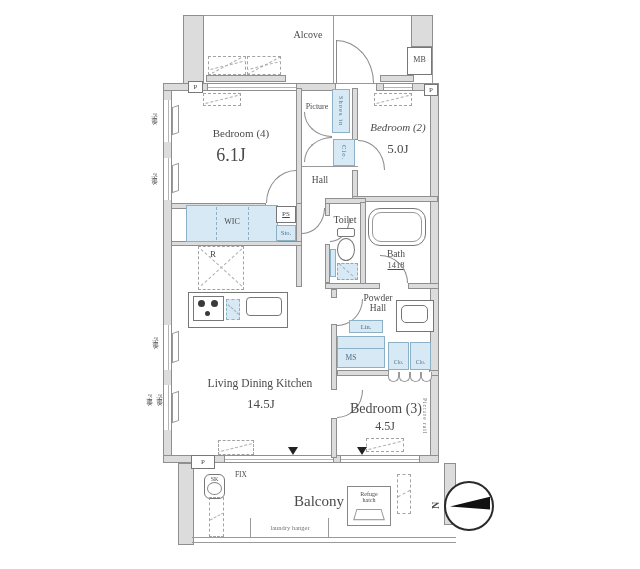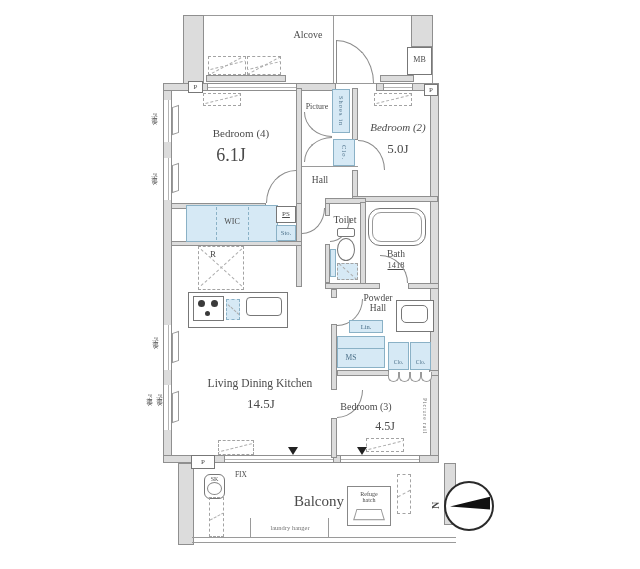--- a/index.html
+++ b/index.html
@@ -219,21 +219,21 @@
     </div>
   <div class="whitebox" style="left:246px;top:297px;width:36px;height:19px;border-radius:4px;"></div>
 
   <div class="lbl" style="left:200px;top:377px;width:120px;font-size:11.5px;">Living Dining Kitchen</div>
   <div class="lbl" style="left:238px;top:397px;width:46px;font-size:13px;">14.5J</div>
   <div class="hatch" style="left:218px;top:440px;width:36px;height:15px;">
       <i></i>
     </div>
 
   <div class="arc hinge-tl" style="left:337px;top:390px;width:26px;height:28px;"></div>
-  <div class="lbl" style="left:330px;top:402px;width:72px;font-size:10px;">Bedroom (3)</div>
+  <div class="lbl" style="left:350px;top:402px;width:72px;font-size:14px;">Bedroom (3)</div>
   <div class="lbl" style="left:364px;top:420px;width:42px;font-size:12px;">4.5J</div>
   <div class="hatch" style="left:366px;top:438px;width:38px;height:14px;">
       <i></i>
     </div>
   <div class="vtext" style="left:421px;top:394px;height:44px;font-size:5.5px;">Picture rail</div>
 
   <div class="wall" style="left:178px;top:463px;width:16px;height:82px;"></div>
   <div class="wall" style="left:444px;top:463px;width:12px;height:62px;"></div>
   <div class="line" style="left:192px;top:537px;width:264px;height:1px;"></div>
   <div class="line" style="left:192px;top:542px;width:264px;height:1px;"></div>

